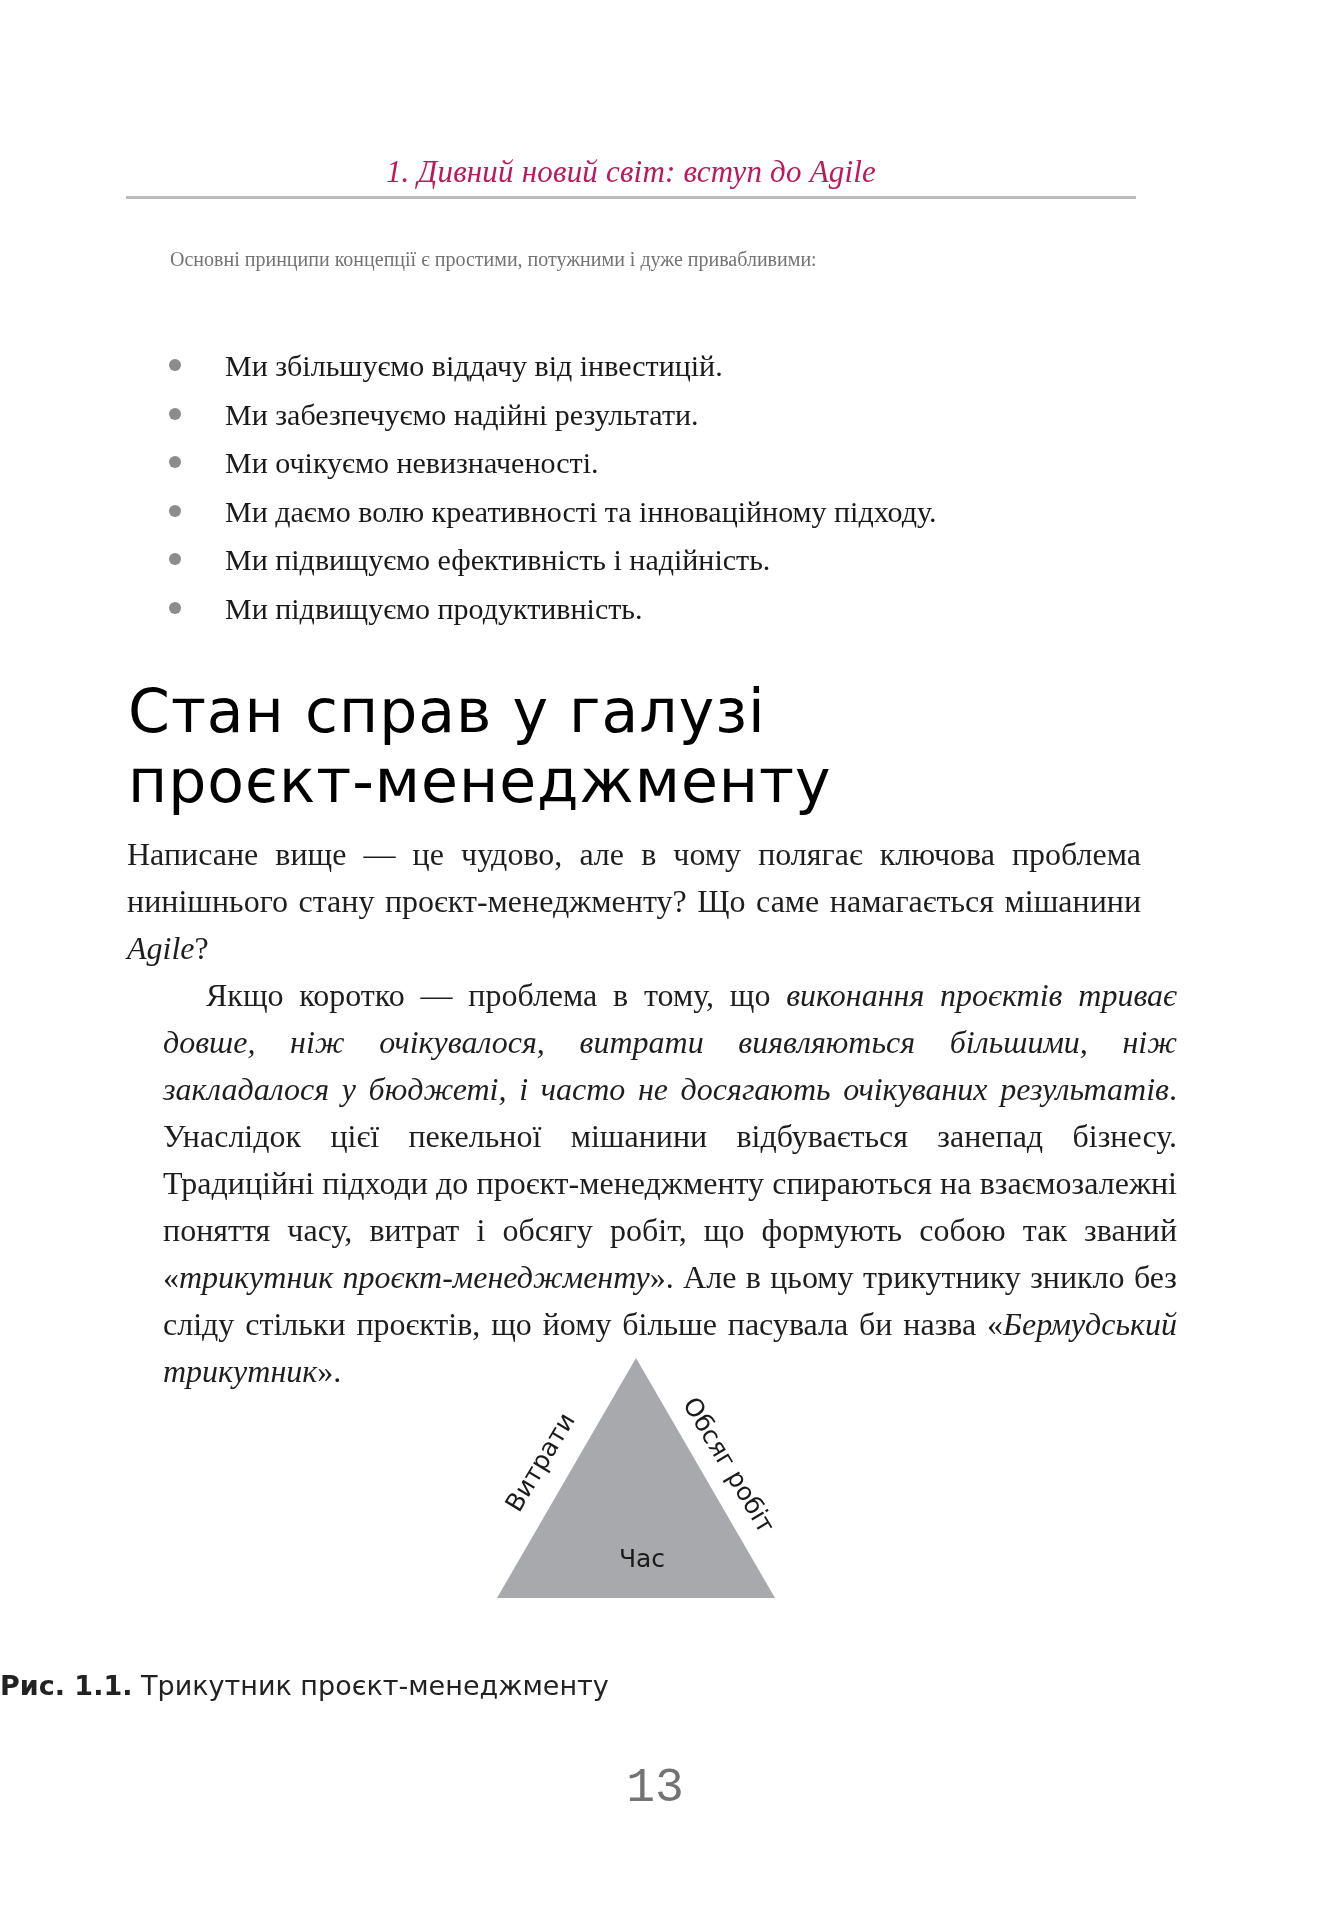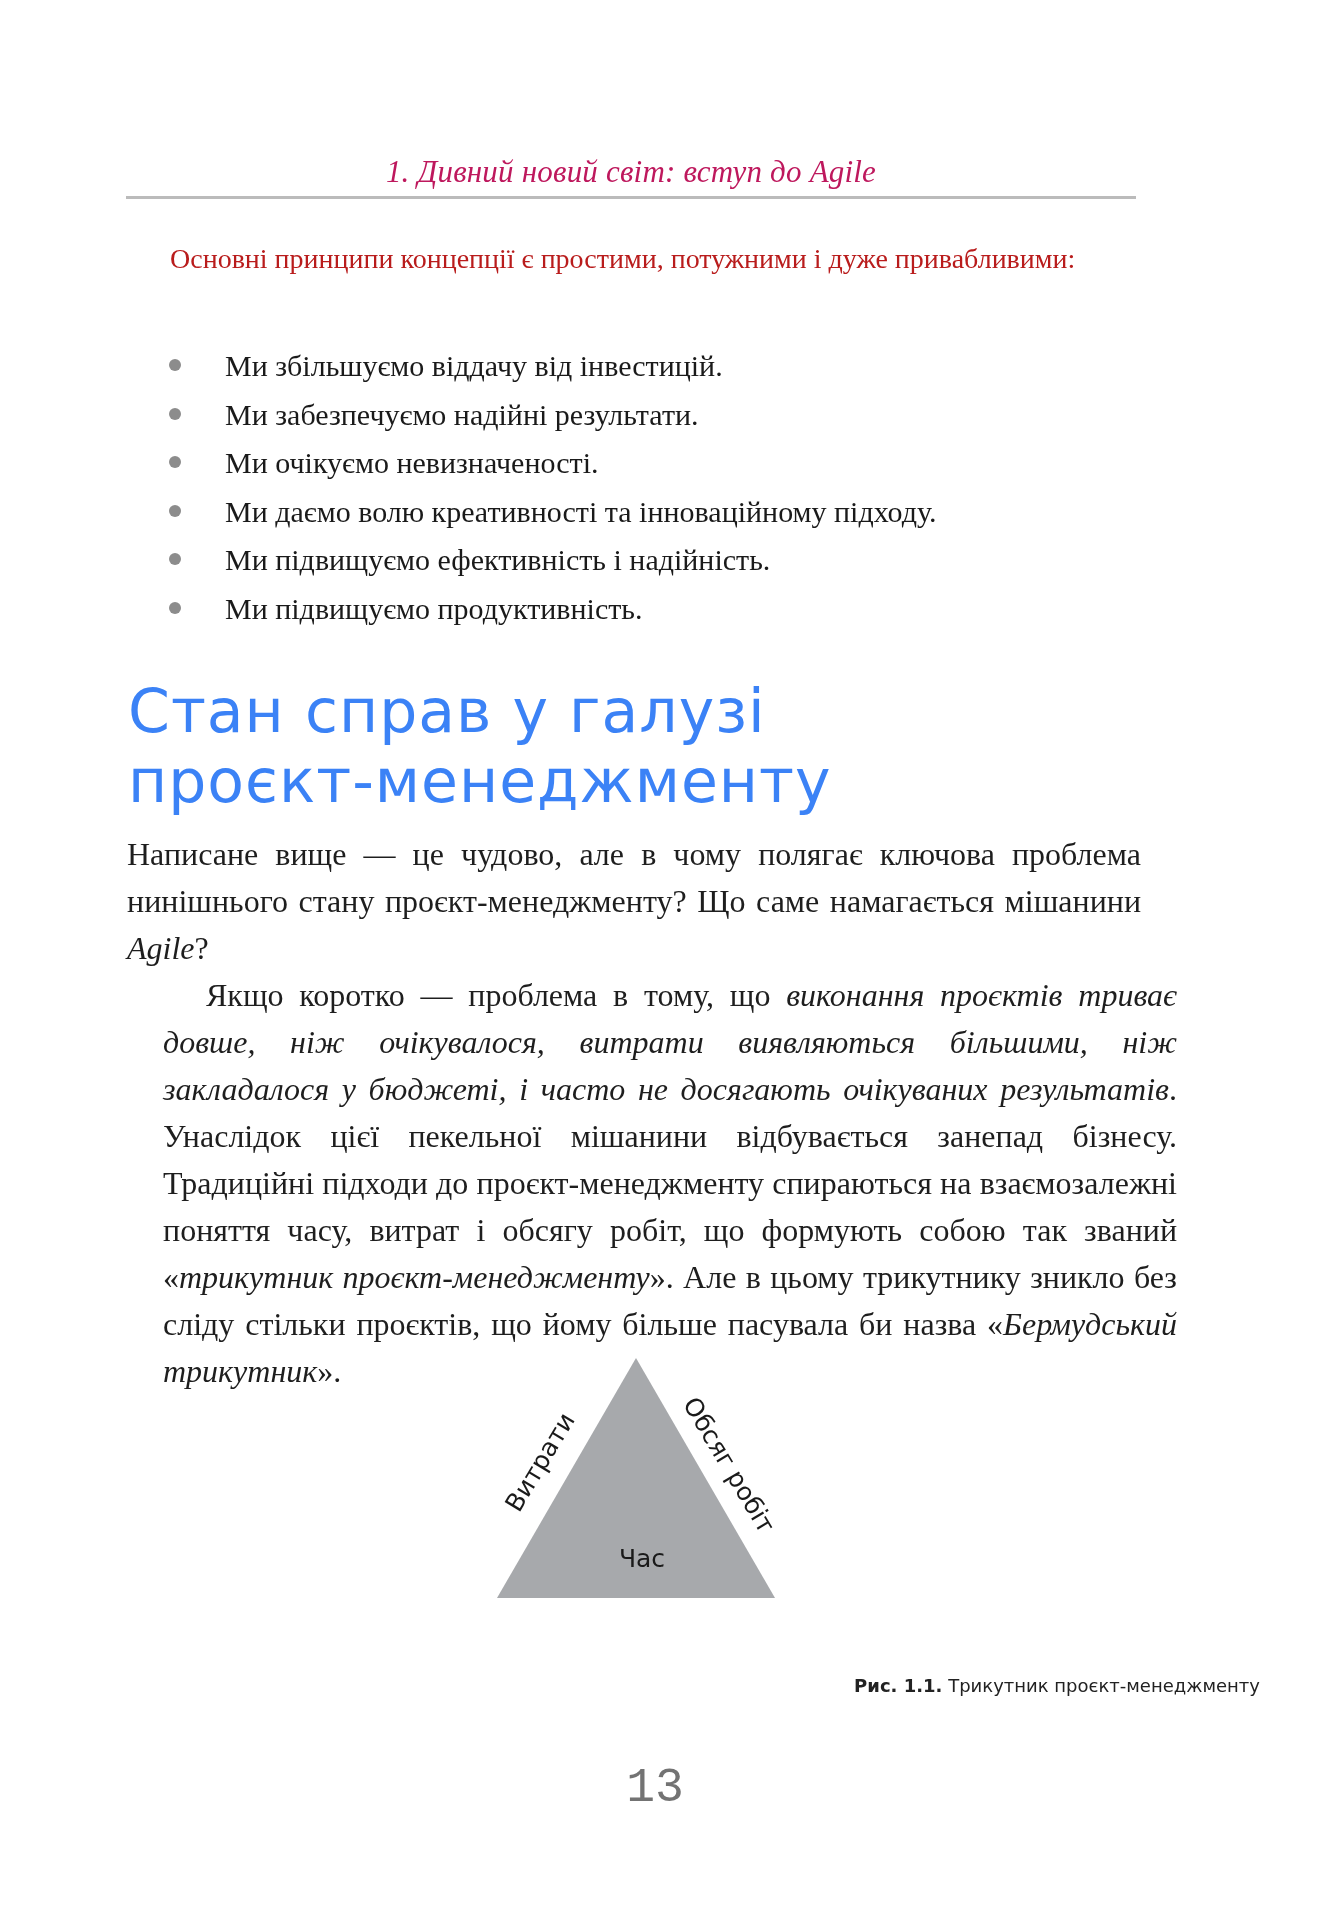--- a/index.html
+++ b/index.html
@@ -36,22 +36,22 @@
       width: 1010px;
       height: 3px;
       background: #bbbbbb;
     }
 
     
     .text-block {
       position: absolute;
       left: 127px;
       width: 1014px;
-      font-size: 28px;
-      color: #b91c1c;
+      font-size: 20px;
+      color: #737373;
     }
     .intro {
       top: 236px;
       line-height: 46px;
       text-align: justify;
       text-indent: 43px;
     }
 
     .bullets {
       position: absolute;
@@ -86,21 +86,21 @@
       position: absolute;
       left: 128px;
       top: 676px;
       width: 1014px;
       margin: 0;
       font-family: "DejaVu Sans", "Liberation Sans", sans-serif;
       font-weight: normal;
       font-size: 60px;
       line-height: 70px;
       letter-spacing: 1px;
-      color: #3b82f6;
+      color: #000000;
     }
 
     .para {
       position: absolute;
       left: 127px;
       width: 1014px;
       font-size: 32px;
       line-height: 47px;
       text-align: justify;
       color: #1e1e1e;
@@ -141,23 +141,23 @@
       left: 642px;
       top: 1558px;
       transform: translate(-50%, -50%);
     }
 
     .caption {
       position: absolute;
       left: 0;
       width: 1260px;
       top: 1668px;
-      text-align: right;
+      text-align: left;
       font-family: "DejaVu Sans", "Liberation Sans", sans-serif;
-      font-size: 18px;
+      font-size: 27px;
       line-height: 36px;
       color: #222222;
     }
     .caption b { font-weight: bold; }
 
     .page-number {
       position: absolute;
       left: 0;
       width: 1310px;
       top: 1766px;

